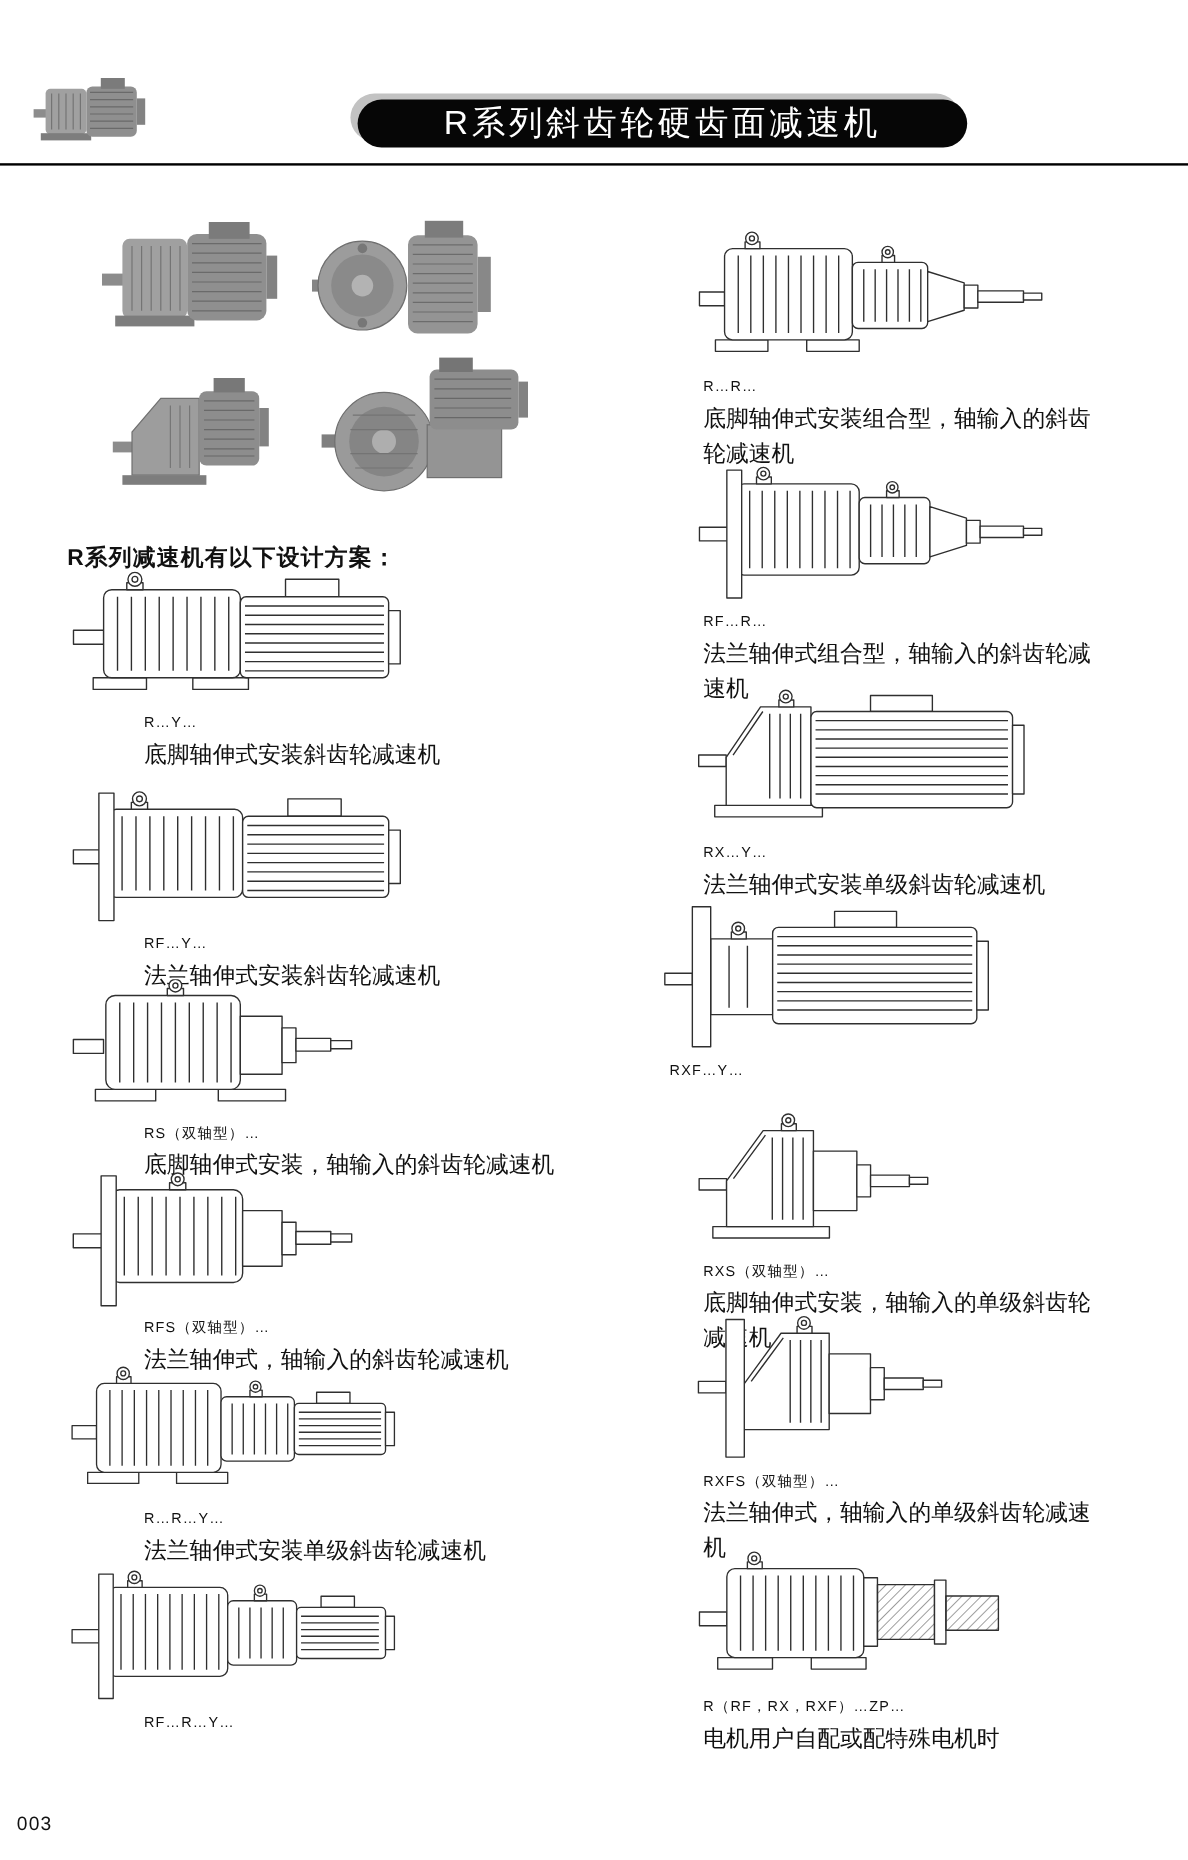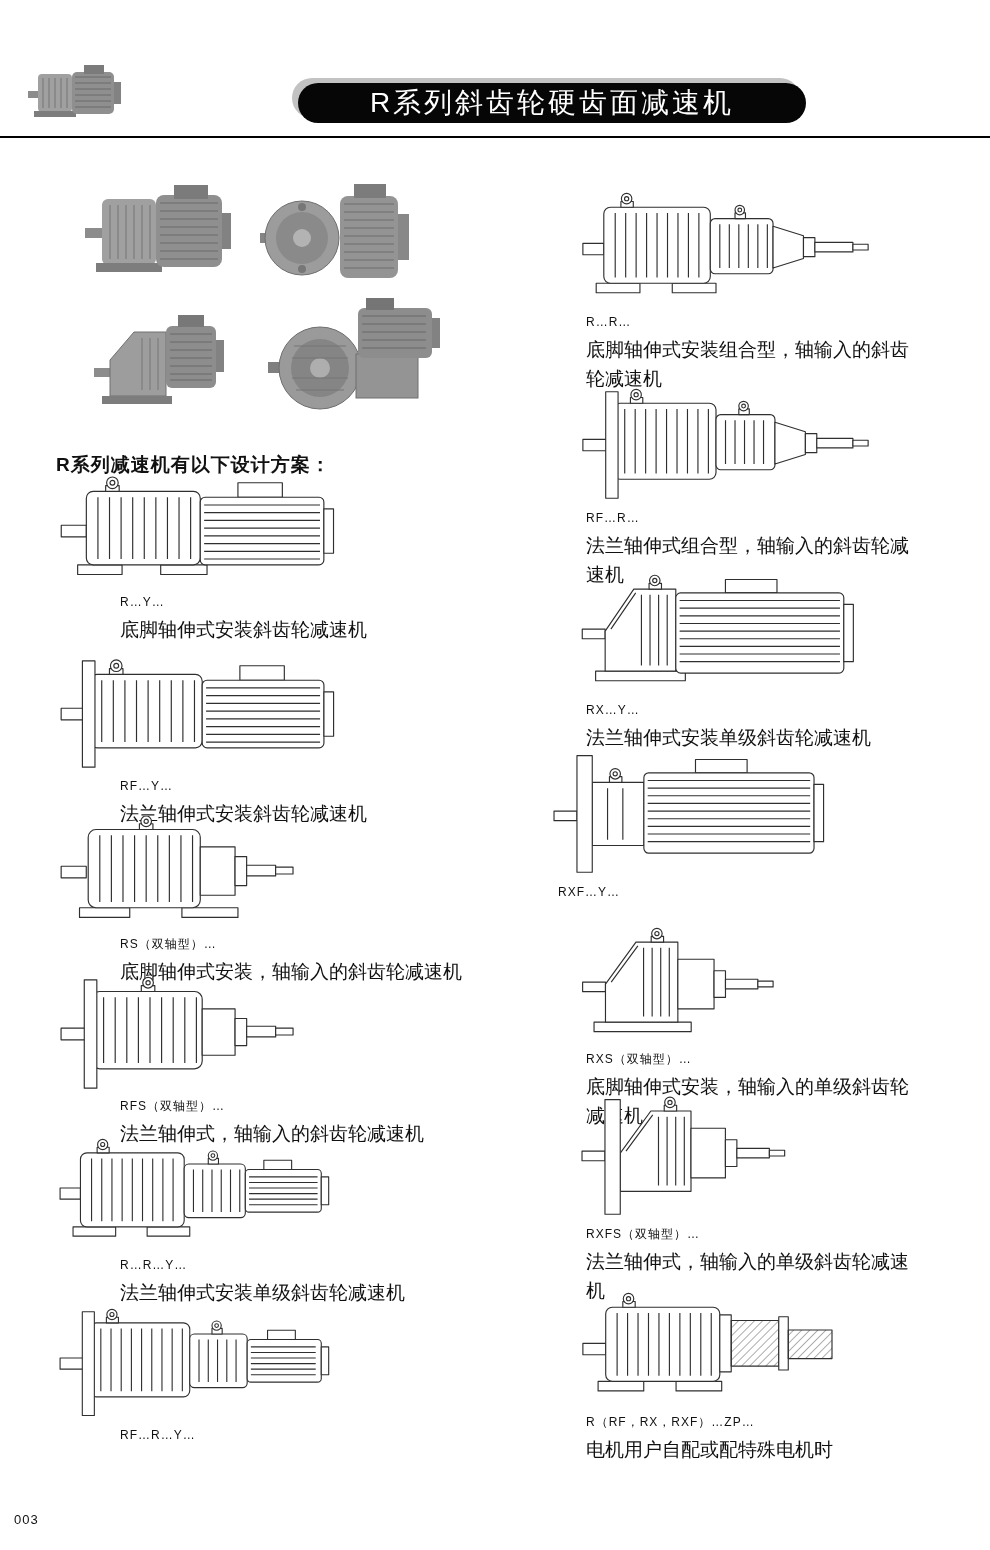--- a/index.html
+++ b/index.html
@@ -24,21 +24,21 @@
   .intro {
     position:absolute; left:56px; top:452px; font-size:19px; font-weight:700;
     letter-spacing:1px;
   }
   .item { position:absolute; }
   .item .label { margin-top:6px; }
   .col-left .label { margin-left:62px; }
   .col-right .label { margin-left:6px; max-width:340px; }
   .item .code { font-size:12px; letter-spacing:1px; line-height:1.4; }
   .item .desc { font-size:19px; line-height:1.55; margin-top:4px; }
-  .pagenum { position:absolute; left:14px; top:1512px; font-size:13px; letter-spacing:1px; }
+  .pagenum { position:absolute; left:14px; top:1512px; font-size:16px; letter-spacing:1px; }
   svg { display:block; }
 </style>
 </head>
 <body>
 
 <div class="page">
 
   <div class="mini-photo">
     <svg width="100" height="58" viewBox="0 0 100 58">
       <rect x="2" y="27" width="11" height="7" fill="#8c8c8c"></rect>

